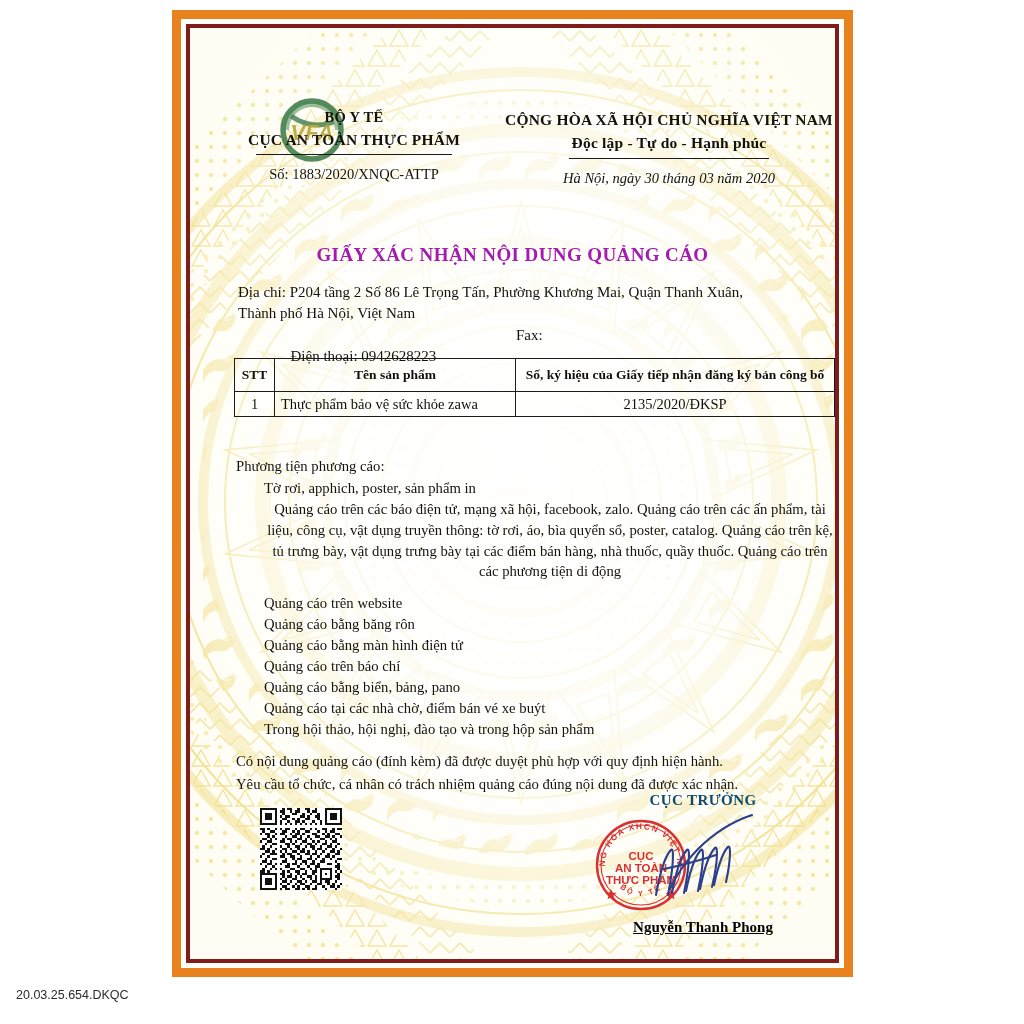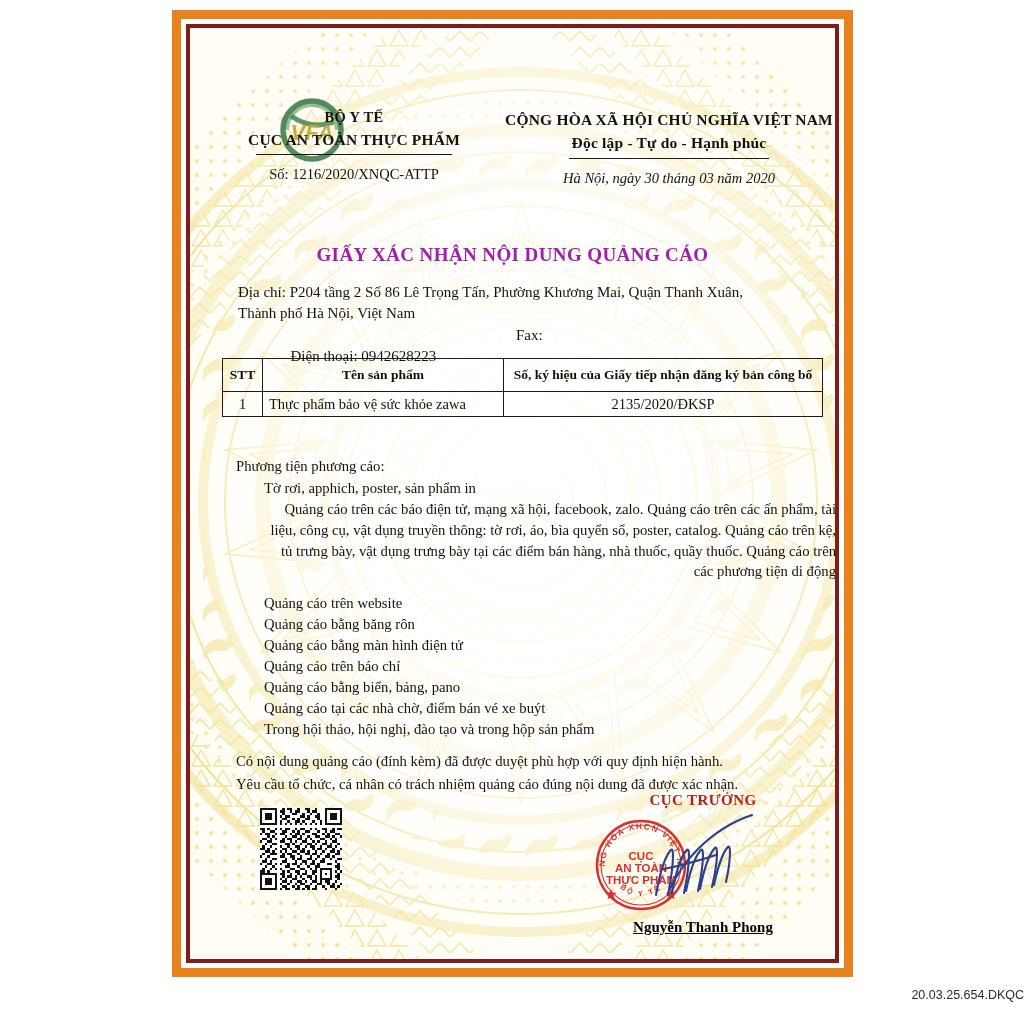--- a/index.html
+++ b/index.html
@@ -106,21 +106,21 @@
   #org-block {
     left: 48px; top: 254px; width: 590px;
     font-size: 15px; color: #14120d; line-height: 1.43;
   }
   #org-block .row { white-space: pre-wrap; }
   #phone-row { position: relative; }
   #fax-label { position: absolute; left: 278px; top: 0; }
 
   
   #prod-table {
-    left: 32px; top: 330px;
+    left: 44px; top: 330px;
     width: 600px;
     border-collapse: collapse;
     table-layout: fixed;
     border-radius: 26px;
   }
   #prod-table td, #prod-table th {
     border: 1.3px solid #1b1b1b;
     color: #100f0b;
     background: transparent;
   }
@@ -136,60 +136,60 @@
   .c-reg   { width: 319px; text-align: center; }
   .th-name { text-align: center !important; }
 
   
   #body-block {
     left: 46px; top: 428px; width: 600px;
     font-size: 14.7px; color: #14120d; line-height: 1.42;
   }
   .b-lead   { margin-bottom: 1px; }
   .b-indent { padding-left: 28px; }
-  .b-para   { padding-left: 28px; text-align: right; }
+  .b-para   { padding-left: 28px; text-align: center; }
   .b-gap    { margin-top: 11px; }
   .b-close  { margin-top: 12px; }
   .b-close2 { margin-top: 2px; }
 
   
   #qr-code {
     left: 70px; top: 780px;
     width: 82px; height: 82px;
   }
   #qr-code svg { display: block; }
 
   
   #sig-block {
     left: 388px; top: 764px; width: 250px;
     text-align: center;
   }
   #sig-title {
     font-size: 15px; font-weight: bold; letter-spacing: .4px;
-    color: #b91c1c;
+    color: #0c4a6e;
   }
   #sig-space { position: relative; height: 110px; }
   #sig-name {
     font-size: 15px; font-weight: bold; color: #000000; text-decoration: underline;
   }
   #stamp {
     position: absolute; left: 13px; top: 6px;
     width: 100px; height: 100px;
   }
   #signature {
     position: absolute; left: 56px; top: 0px;
     width: 130px; height: 104px;
   }
 
   
   #footer-code {
     left: 0; top: 988px; width: 1024px;
-    text-align: right;
+    text-align: left;
     font-family: "Liberation Sans", sans-serif;
-    font-size: 12.5px; color: #2b2b2b;
+    font-size: 12.5px; color: #2b2b2b; padding-left: 16px;
   }
 </style>
 </head>
 <body>
 
 <div id="page">
 
   <div id="frame-outer" class="abs">
     <div id="frame-white">
       <div id="frame-inner-line">
@@ -353,21 +353,21 @@
               <path d="M14 40 a26 26 0 0 1 52 0" fill="none" stroke="#4d8a56" stroke-width="6" opacity=".55"></path>
               <path d="M19 26 q20 14 43 6" fill="none" stroke="#3f7a4a" stroke-width="5" opacity=".8"></path>
               <text x="40" y="50" text-anchor="middle" font-family="Liberation Sans, sans-serif" font-size="22" font-weight="bold" font-style="italic" fill="#b9a83c" opacity=".92">VFA</text>
             </svg>
           </div>
 
           <div id="hdr-left" class="abs">
             <div class="hdr-l1">BỘ Y TẾ</div>
             <div class="hdr-l2">CỤC AN TOÀN THỰC PHẨM</div>
             <div class="hdr-rule" id="rule-left"></div>
-            <div class="hdr-sub">Số: 1216/2020/XNQC-ATTP</div>
+            <div class="hdr-sub">Số: 1883/2020/XNQC-ATTP</div>
           </div>
 
           <div id="hdr-right" class="abs">
             <div class="hdr-l2">CỘNG HÒA XÃ HỘI CHỦ NGHĨA VIỆT NAM</div>
             <div class="hdr-l2">Độc lập - Tự do - Hạnh phúc</div>
             <div class="hdr-rule" id="rule-right"></div>
             <div class="hdr-date">Hà Nội, ngày 30 tháng 03 năm 2020</div>
           </div>
 
           <div id="doc-title" class="abs">GIẤY XÁC NHẬN NỘI DUNG QUẢNG CÁO</div>

